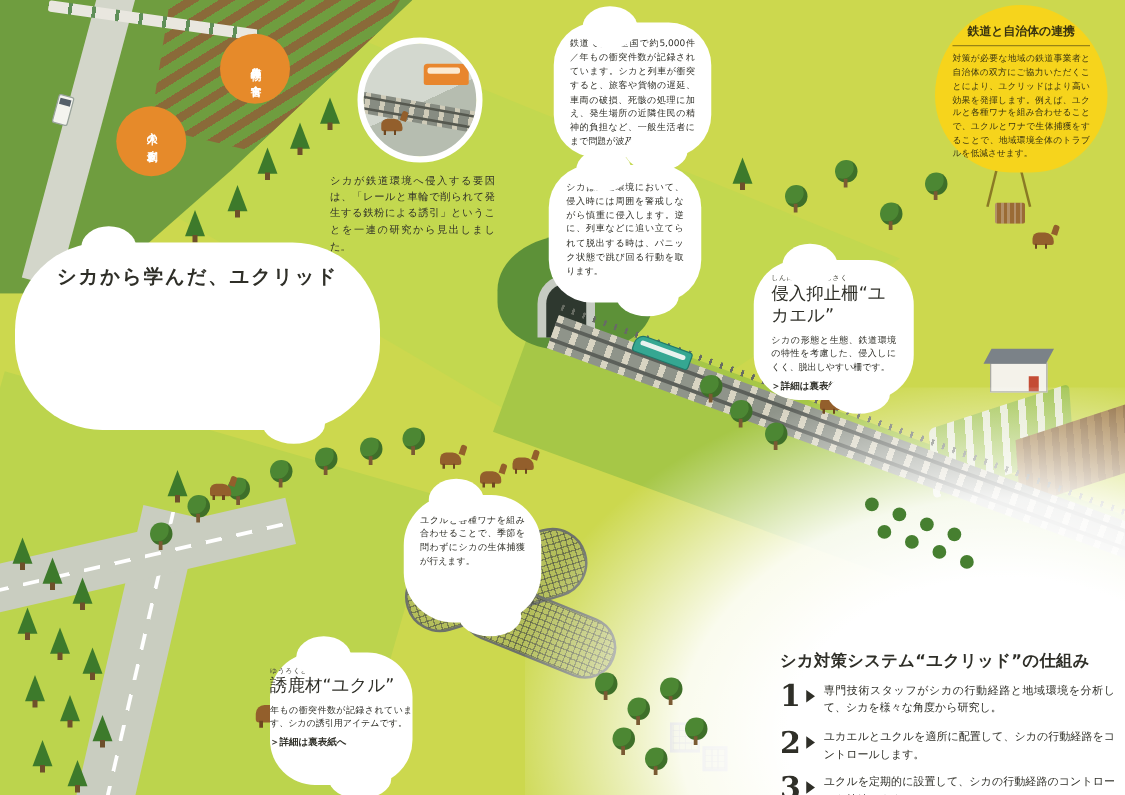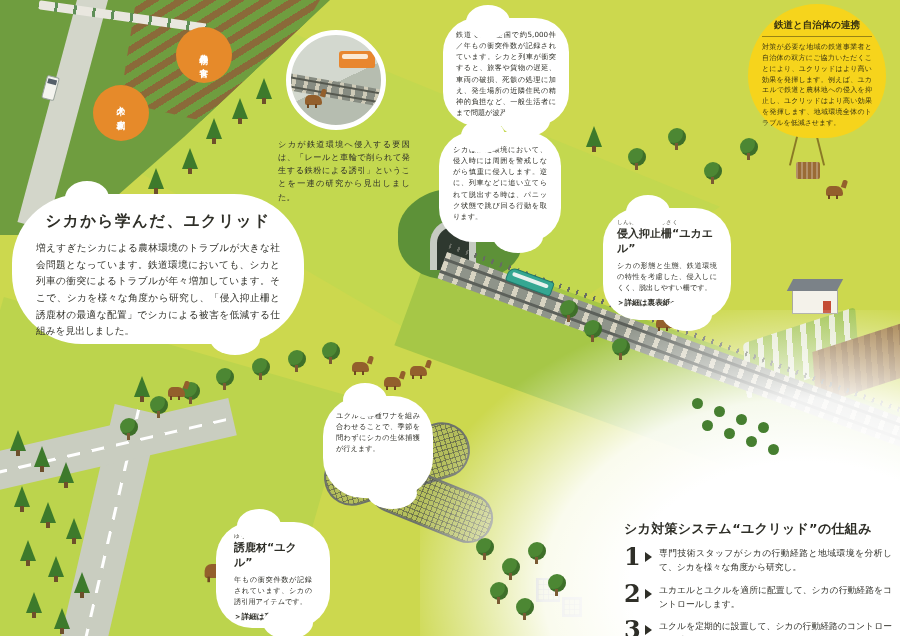--- a/index.html
+++ b/index.html
@@ -111,37 +111,37 @@
   #inset-deer{left:14px;top:60px}
 
   
   .badge{width:56px;height:56px;border-radius:50%;background:#e68a2a;color:#fff;z-index:6;
     display:flex;align-items:center;justify-content:center;writing-mode:vertical-rl;
     font-size:8.5px;font-weight:bold;letter-spacing:1px;line-height:1.25;text-align:center}
   #badge1{left:176px;top:27px}
   #badge2{left:93px;top:85px}
 
   
-  #research{left:278px;top:138px;width:132px;font-size:8.2px;line-height:1.6;text-align:justify;z-index:5}
+  #research{left:264px;top:138px;width:132px;font-size:8.2px;line-height:1.6;text-align:justify;z-index:5}
 
   
   .cloud{background:#fff;border-radius:46px;z-index:10}
   .cloud::before{content:"";position:absolute;top:-13px;left:18%;width:44px;height:34px;background:#fff;border-radius:50%}
   .cloud::after{content:"";position:absolute;bottom:-11px;right:15%;width:50px;height:32px;background:#fff;border-radius:50%}
   #main-cloud{left:12px;top:194px;width:292px;height:150px;padding:17px 24px 10px;border-radius:70px}
   #main-cloud h1{font-size:15.5px;letter-spacing:1.5px;text-align:center;margin-bottom:8px}
   #main-cloud p{font-size:9.7px;line-height:1.72;text-align:justify}
   #stats-cloud{left:443px;top:18px;width:126px;height:108px;padding:11px 13px;border-radius:34px}
   #behavior-cloud{left:439px;top:132px;width:122px;height:110px;padding:12px 14px;border-radius:34px}
   .small-body{font-size:7.2px;line-height:1.55;text-align:justify}
   #fence-cloud{left:603px;top:208px;width:128px;height:112px;padding:11px 14px;border-radius:36px}
   #trap-cloud{left:323px;top:396px;width:110px;height:102px;padding:14px 13px;border-radius:40px}
-  #lure-cloud{left:216px;top:522px;width:114px;height:106px;padding:11px 18px;border-radius:36px}
+  #lure-cloud{left:216px;top:522px;width:114px;height:106px;padding:11px 0;border-radius:36px}
   .ruby{font-size:5.5px;letter-spacing:.5px;display:block;color:#4a4a40}
-  .bubble-title{font-size:11px;font-weight:bold;margin-bottom:4px}
+  .bubble-title{font-size:14px;font-weight:normal;margin-bottom:4px}
   .link{font-size:7.6px;font-weight:bold;margin-top:5px;cursor:pointer}
 
   
   #balloon{left:748px;top:4px;width:138px;height:134px;background:#f6d41c;z-index:10;color:#3a3410;
     border-radius:50% 50% 44% 44%/54% 54% 46% 46%;padding:15px 14px 10px}
   #balloon h3{font-size:9.5px;text-align:center;padding-bottom:4px;margin-bottom:5px;
     border-bottom:1px solid rgba(58,52,16,.5)}
   #balloon p{font-size:7px;line-height:1.55;text-align:justify}
 
   
@@ -208,21 +208,20 @@
 
   <div id="badge1" class="abs badge">
     <span>農作物の食害</span>
   </div>
   <div id="badge2" class="abs badge">
     <span>木々の皮剥ぎ</span>
   </div>
 
   <div id="main-cloud" class="abs cloud">
     <h1>シカから学んだ、ユクリッド</h1>
-    <p>増えすぎたシカによる農林環境のトラブルが大きな社会問題となっています。鉄道環境においても、シカと列車の衝突によるトラブルが年々増加しています。そこで、シカを様々な角度から研究し、「侵入抑止柵と誘鹿材の最適な配置」でシカによる被害を低減する仕組みを見出しました。</p>
   </div>
 
   <div id="stats-cloud" class="abs cloud">
     <p class="small-body">鉄道では、全国で約5,000件／年もの衝突件数が記録されています。シカと列車が衝突すると、旅客や貨物の遅延、車両の破損、死骸の処理に加え、発生場所の近隣住民の精神的負担など、一般生活者にまで問題が波及します。</p>
   </div>
 
   <div id="behavior-cloud" class="abs cloud">
     <p class="small-body">シカは鉄道環境において、侵入時には周囲を警戒しながら慎重に侵入します。逆に、列車などに追い立てられて脱出する時は、パニック状態で跳び回る行動を取ります。</p>
   </div>
 
@@ -239,21 +238,21 @@
 
   <div id="lure-cloud" class="abs cloud">
     <span class="ruby">ゆうろくざい</span>
     <div class="bubble-title">誘鹿材“ユクル”</div>
     <p class="small-body">年もの衝突件数が記録されています、シカの誘引用アイテムです。</p>
     <div class="link">＞詳細は裏表紙へ</div>
   </div>
 
   <div id="balloon" class="abs">
     <h3>鉄道と自治体の連携</h3>
-    <p>対策が必要な地域の鉄道事業者と自治体の双方にご協力いただくことにより、ユクリッドはより高い効果を発揮します。例えば、ユカエルで鉄道と農林地への侵入を抑止し、ユクリッドはより高い効果を発揮します、地域環境全体のトラブルを低減させます。</p>
+    <p>対策が必要な地域の鉄道事業者と自治体の双方にご協力いただくことにより、ユクリッドはより高い効果を発揮します。例えば、ユクルと各種ワナを組み合わせることで、ユクルとワナで生体捕獲をすることで、地域環境全体のトラブルを低減させます。</p>
   </div>
 
   <div id="system" class="abs">
     <h2>シカ対策システム“ユクリッド”の仕組み</h2>
     <div class="step">
       <div class="num">1</div>
       <div class="tri"></div>
       <div class="stext">専門技術スタッフがシカの行動経路と地域環境を分析して、シカを様々な角度から研究し。</div>
     </div>
     <div class="step">

